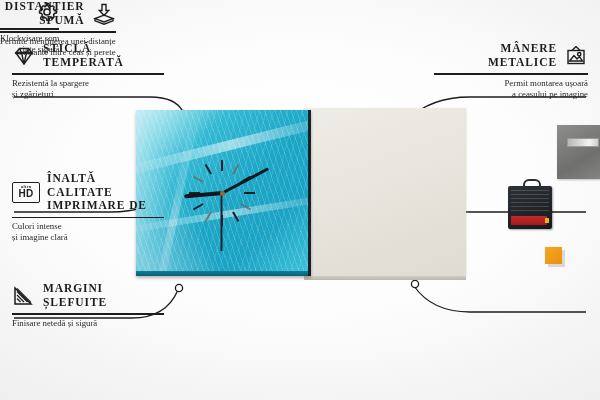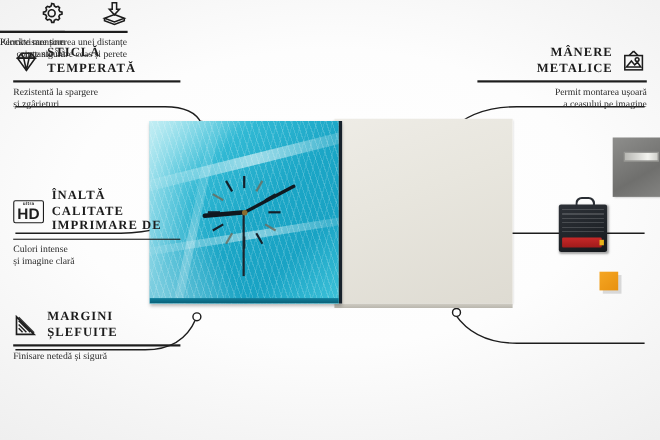--- a/index.html
+++ b/index.html
@@ -105,21 +105,21 @@
     font-family:"Liberation Serif", serif;
     font-size:8.8px;color:#2a2a2a;line-height:11px;
   }
   .callout.right .desc{text-align:right;}
   .ico{width:24px;height:24px;flex:0 0 24px;display:block;}
   .hd-badge{
     width:26px;height:19px;flex:0 0 26px;border:1.6px solid #1d1d1d;border-radius:2px;
     display:flex;flex-direction:column;align-items:center;justify-content:center;line-height:1;
   }
   .hd-badge .u{font-family:"Liberation Sans",sans-serif;font-size:4.2px;font-weight:bold;letter-spacing:.3px;color:#1d1d1d;}
-  .hd-badge .h{font-family:"Liberation Sans",sans-serif;font-size:14px;font-weight:bold;letter-spacing:.2px;color:#1d1d1d;}
+  .hd-badge .h{font-family:"Liberation Sans",sans-serif;font-size:10px;font-weight:bold;letter-spacing:.2px;color:#1d1d1d;}
 
   
   #c-glass   {left:12px;  top:42px;  width:152px;}
   #c-print   {left:12px;  top:172px; width:152px;}
   #c-edges   {left:12px;  top:282px; width:152px;}
   #c-handles {left:434px; top:42px;  width:154px;}
   #c-mech    {left":0;right:12px; top:172px; width:154px;}
   #c-spacer  {left:434px; top:280px; width:154px;}
   #c-mech{left:434px;}
 </style>
@@ -286,20 +286,24 @@
         <circle cx="12" cy="12" r="3.1"></circle>
       </svg>
     </div>
     <div class="rule"></div>
     <div class="desc">Klockvisare som</div>
     <div class="desc">inte sigură</div>
   </div>
 
   <div class="callout right" id="c-spacer">
     <div class="head">
+      <div>
+        <div class="ttl">DISTANȚIER</div>
+        <div class="ttl">SPUMĂ</div>
+      </div>
       <svg class="ico" viewBox="0 0 24 24" fill="none" stroke="#1d1d1d" stroke-width="1.4">
         <path d="M10 2.5 h4 v6 h2.6 L12 13.5 L7.4 8.5 H10 Z"></path>
         <path d="M12 13.2 L21 16.6 L12 20 L3 16.6 Z"></path>
         <path d="M3 16.6 v2.2 L12 22.2 L21 18.8 v-2.2"></path>
       </svg>
     </div>
     <div class="rule"></div>
     <div class="desc">Permite menținerea unei distanțe</div>
     <div class="desc">constante între ceas și perete</div>
   </div>

